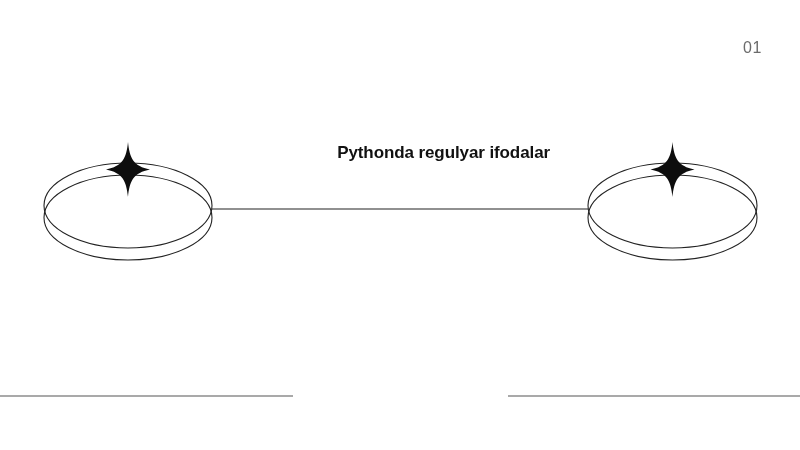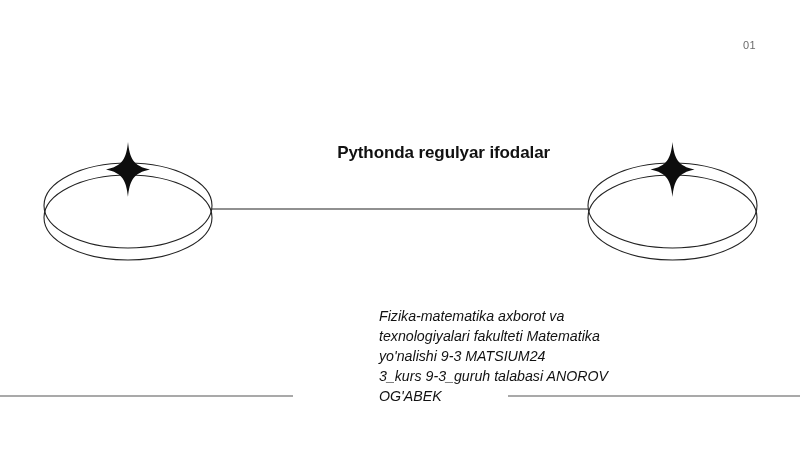--- a/index.html
+++ b/index.html
@@ -16,21 +16,21 @@
   #slide {
     position: relative;
     width: 800px;
     height: 450px;
     background: #ffffff;
   }
   #page-number {
     position: absolute;
     left: 743px;
     top: 40px;
-    font-size: 11px;
+    font-size: 16px;
     color: #6b6b6b;
     letter-spacing: 0.5px;
     line-height: 1;
   }
   #slide-title {
     position: absolute;
     left: 250px;
     top: 143px;
     width: 300px;
     text-align: right;
@@ -84,19 +84,14 @@
     <path d="M672.5 142 C674.1 158.4 678.1 166.2 694.5 169.5 C678.1 172.8 674.1 180.6 672.5 197 C670.9 180.6 666.9 172.8 650.5 169.5 C666.9 166.2 670.9 158.4 672.5 142 Z" fill="#0d0d0d"></path>
 
     <line x1="0" y1="396" x2="293" y2="396" stroke="#555555" stroke-width="1.2"></line>
     <line x1="508" y1="396" x2="800" y2="396" stroke="#555555" stroke-width="1.2"></line>
   </svg>
 
   <div id="page-number">01</div>
 
   <div id="slide-title">Pythonda regulyar ifodalar</div>
 
-  <div id="subtitle">Fizika-matematika axborot va
-texnologiyalari fakulteti Matematika
-yo'nalishi 9-3 MATSIUM24
-3_kurs 9-3_guruh talabasi ANOROV
-OG'ABEK</div>
 
 </div>
 
 </body></html>

